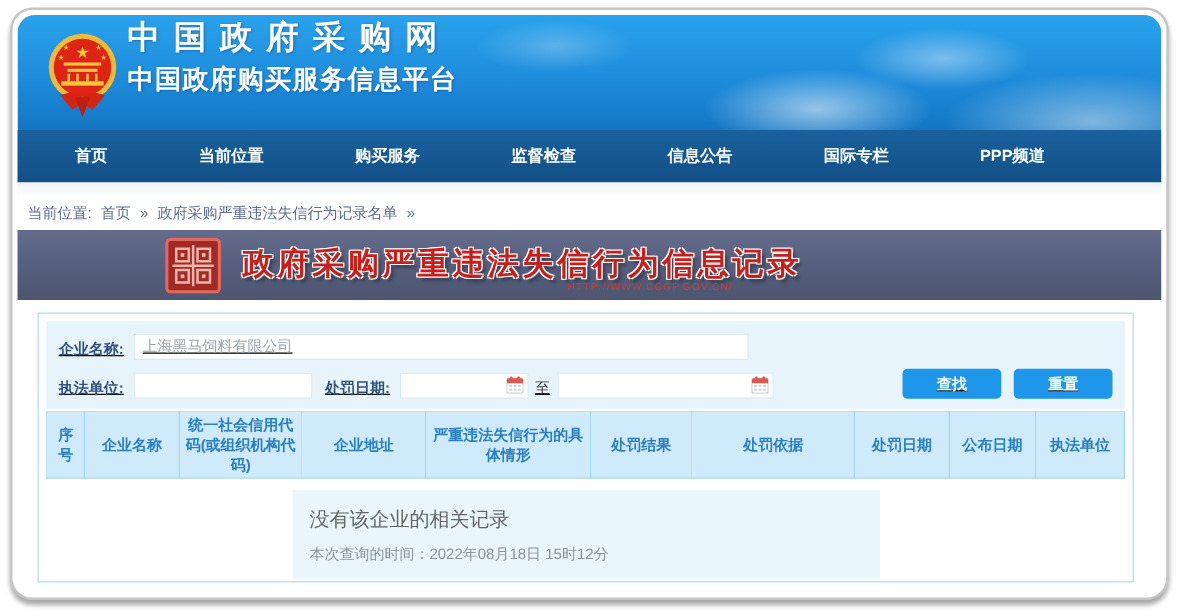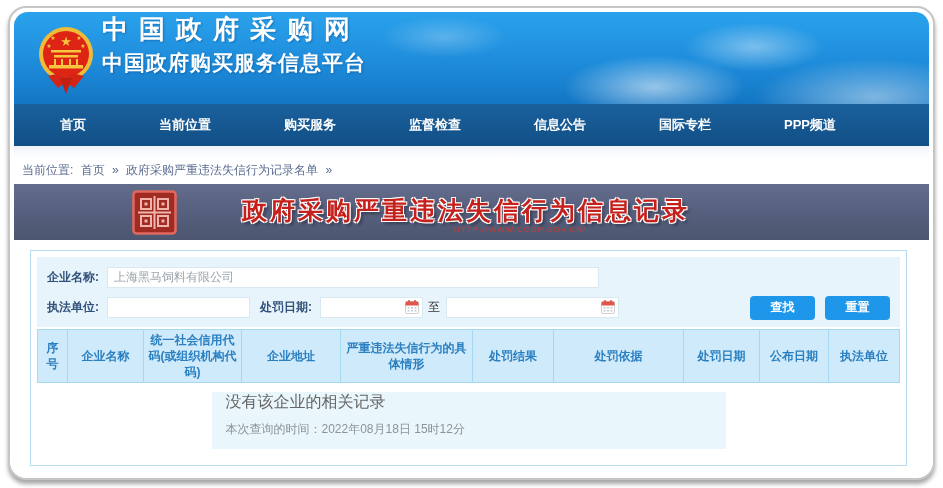--- a/index.html
+++ b/index.html
@@ -37,54 +37,54 @@
   .breadcrumb { height:24px; padding:4px 0 0 12px; font-size:12px; color:#5c6c92; }
   .breadcrumb a { color:#5c6c92; text-decoration:none; cursor:pointer; }
   .breadcrumb span, .breadcrumb a { margin-right:4px; }
 
   
   .banner { margin:2px 4px 0; height:56px; background:linear-gradient(180deg,#636d8b 0%,#545e7c 60%,#4c566f 100%);
     position:relative; }
   .seal { position:absolute; left:118px; top:6px; width:45px; height:45px; }
   .banner-title { position:absolute; left:180px; top:10px; font-size:25px; font-weight:bold; letter-spacing:3px;
     color:#c5201b; white-space:nowrap;
-    text-shadow:-1px -1px 0 #fff, 1px -1px 0 #fff, -1px 1px 0 #fff, 1px 1px 0 #fff, 3px 3px 3px rgba(0,0,0,.35);margin-left:48px; }
+    text-shadow:-1px -1px 0 #fff, 1px -1px 0 #fff, -1px 1px 0 #fff, 1px 1px 0 #fff, 3px 3px 3px rgba(0,0,0,.35); }
   .banner-url { position:absolute; left:440px; top:41px; font-size:8px; color:#cf3a30; letter-spacing:1px; }
 
   
   .panel { margin:10px 26px 0 20px; border:1px solid #b7dcee; background:#fff; padding:6px; height:216px; }
 
   .form-box { background:#e7f4fb; padding:9px 10px 8px; }
-  .form-row { display:flex; align-items:center; height:22px; }
+  .form-row { display:flex; align-items:flex-end; height:22px;text-decoration:underline; }
   .form-row + .form-row { margin-top:8px; height:23px; }
   .form-row label { font-size:12px; font-weight:bold; color:#31517a; white-space:nowrap; margin-right:8px; }
   .input { border:1px solid #d9e9f2; background:#fff; height:21px; font-size:12px; color:#9aa4ab; padding:0 6px;
     font-family:"Liberation Sans", sans-serif; outline:none; }
   .input.company { width:492px; }
   .input.agency  { width:143px; }
   .lbl2 { margin-left:10px; }
   .date-wrap { position:relative; display:inline-block; }
   .date-wrap .input { padding-right:20px; }
   .input.date1 { width:103px; }
   .input.date2 { width:173px; }
   .cal { position:absolute; right:4px; top:3px; width:14px; height:14px; cursor:pointer; }
   .to { font-size:12px; color:#333; margin:0 6px 0 5px; }
-  .btn { margin-left:10px; width:65px; height:24px; border:none; border-radius:4px; background:#1e96ea; color:#fff;
+  .btn { margin-left:10px; width:79px; height:24px; border:none; border-radius:4px; background:#1e96ea; color:#fff;
     font-size:12px; font-weight:bold; cursor:pointer; font-family:"Liberation Sans", sans-serif; }
   .btn.first { margin-left:auto; }
 
   
   table.grid { width:100%; border-collapse:collapse; table-layout:fixed; margin-top:2px; }
   table.grid th { background:#cfeafa; border:1px solid #a6d8f0; color:#2a7fc0; font-size:12px; font-weight:bold;
     height:50px; line-height:16px; padding:2px 3px; text-align:center; vertical-align:middle; overflow:hidden; }
   th.c1{width:30px} th.c2{width:76px} th.c3{width:98px} th.c4{width:99px} th.c5{width:132px}
   th.c6{width:81px} th.c7{width:130px} th.c8{width:76px} th.c9{width:69px} th.c10{width:auto}
 
   
-  .result { width:514px; margin:9px auto 0; background:#e9f6fb; padding:0 14px 10px; }
+  .result { width:470px; margin:9px auto 0; background:#e9f6fb; padding:14px 14px 10px; }
   .result-title { font-size:16px; color:#666; margin-bottom:7px; }
   .result-line { font-size:12px; color:#8a9399; line-height:19px; }
 </style>
 </head>
 <body>
 
 <div class="frame">
 
   <div class="header">
     <div class="emblem">

